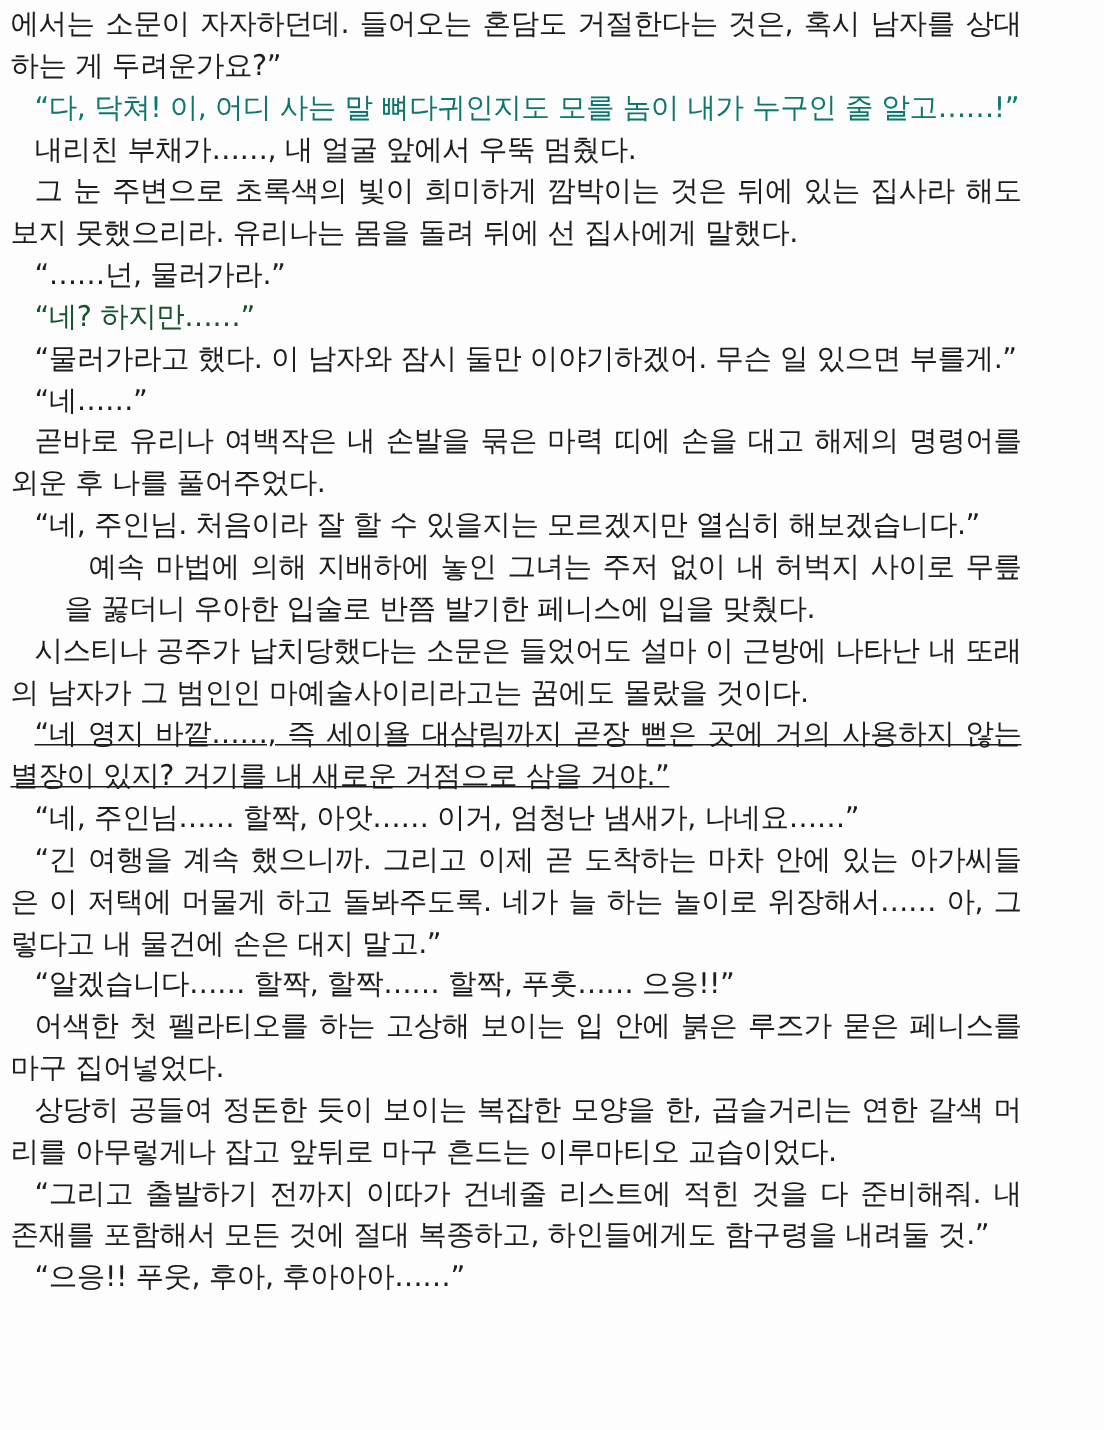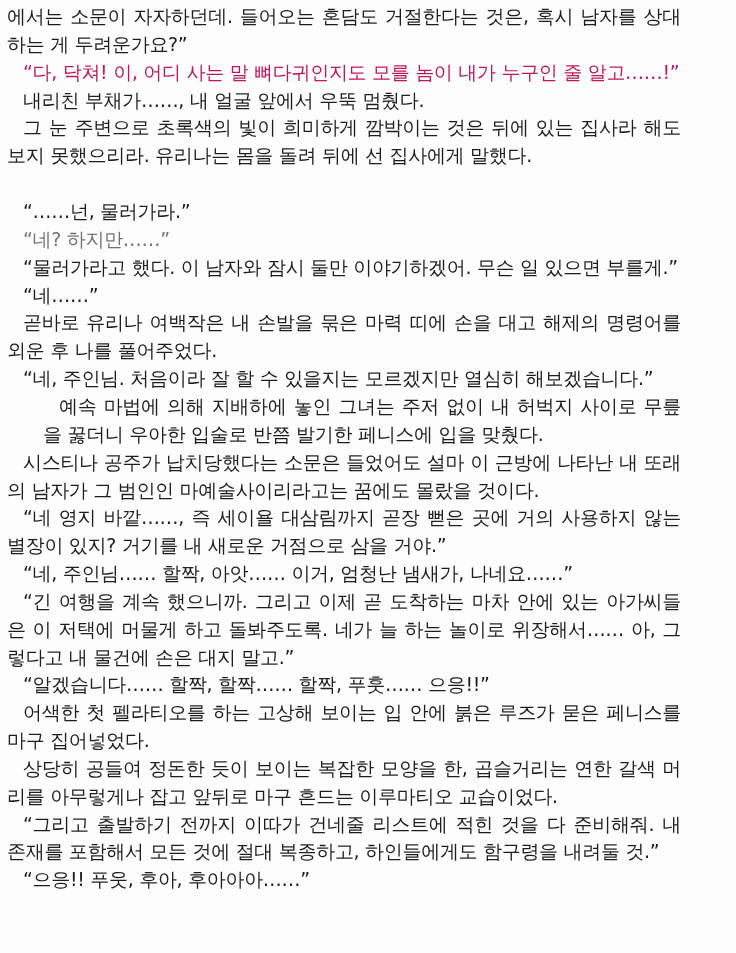--- a/index.html
+++ b/index.html
@@ -37,32 +37,32 @@
   .para.indent {
     text-indent: 16px;
   }
 </style>
 </head>
 <body style="background: rgb(253, 253, 253);">
 
 <div class="page">
   <div class="text-body" id="text-body">
       <p class="para" style="color: rgb(29, 29, 29);">에서는 소문이 자자하던데. 들어오는 혼담도 거절한다는 것은, 혹시 남자를 상대하는 게 두려운가요?”</p>
-      <p class="para indent" style="color: #be185d;">“다, 닥쳐! 이, 어디 사는 말 뼈다귀인지도 모를 놈이 내가 누구인 줄 알고……!”</p>
+      <p class="para indent" style="color: #0f766e;">“다, 닥쳐! 이, 어디 사는 말 뼈다귀인지도 모를 놈이 내가 누구인 줄 알고……!”</p>
       <p class="para indent" style="color: rgb(29, 29, 29);">내리친 부채가……, 내 얼굴 앞에서 우뚝 멈췄다.</p>
       <p class="para indent" style="color: rgb(29, 29, 29);">그 눈 주변으로 초록색의 빛이 희미하게 깜박이는 것은 뒤에 있는 집사라 해도 보지 못했으리라. 유리나는 몸을 돌려 뒤에 선 집사에게 말했다.</p>
-      <p class="para indent" style="color: rgb(29, 29, 29); margin-top: 28px;">“……넌, 물러가라.”</p>
-      <p class="para indent" style="color: #737373;">“네? 하지만……”</p>
+      <p class="para indent" style="color: rgb(29, 29, 29);">“……넌, 물러가라.”</p>
+      <p class="para indent" style="color: #14532d;">“네? 하지만……”</p>
       <p class="para indent" style="color: rgb(29, 29, 29);">“물러가라고 했다. 이 남자와 잠시 둘만 이야기하겠어. 무슨 일 있으면 부를게.”</p>
       <p class="para indent" style="color: rgb(29, 29, 29);">“네……”</p>
       <p class="para indent" style="color: rgb(29, 29, 29);">곧바로 유리나 여백작은 내 손발을 묶은 마력 띠에 손을 대고 해제의 명령어를 외운 후 나를 풀어주었다.</p>
       <p class="para indent" style="color: rgb(29, 29, 29);">“네, 주인님. 처음이라 잘 할 수 있을지는 모르겠지만 열심히 해보겠습니다.”</p>
       <p class="para indent" style="color: rgb(29, 29, 29); margin-left: 36px;">예속 마법에 의해 지배하에 놓인 그녀는 주저 없이 내 허벅지 사이로 무릎을 꿇더니 우아한 입술로 반쯤 발기한 페니스에 입을 맞췄다.</p>
       <p class="para indent" style="color: rgb(29, 29, 29);">시스티나 공주가 납치당했다는 소문은 들었어도 설마 이 근방에 나타난 내 또래의 남자가 그 범인인 마예술사이리라고는 꿈에도 몰랐을 것이다.</p>
-      <p class="para indent" style="color: rgb(29, 29, 29);">“네 영지 바깥……, 즉 세이욜 대삼림까지 곧장 뻗은 곳에 거의 사용하지 않는 별장이 있지? 거기를 내 새로운 거점으로 삼을 거야.”</p>
+      <p class="para indent" style="color: rgb(29, 29, 29); text-decoration: underline;">“네 영지 바깥……, 즉 세이욜 대삼림까지 곧장 뻗은 곳에 거의 사용하지 않는 별장이 있지? 거기를 내 새로운 거점으로 삼을 거야.”</p>
       <p class="para indent" style="color: rgb(29, 29, 29);">“네, 주인님…… 할짝, 아앗…… 이거, 엄청난 냄새가, 나네요……”</p>
       <p class="para indent" style="color: rgb(29, 29, 29);">“긴 여행을 계속 했으니까. 그리고 이제 곧 도착하는 마차 안에 있는 아가씨들은 이 저택에 머물게 하고 돌봐주도록. 네가 늘 하는 놀이로 위장해서…… 아, 그렇다고 내 물건에 손은 대지 말고.”</p>
       <p class="para indent" style="color: rgb(29, 29, 29);">“알겠습니다…… 할짝, 할짝…… 할짝, 푸훗…… 으응!!”</p>
       <p class="para indent" style="color: rgb(29, 29, 29);">어색한 첫 펠라티오를 하는 고상해 보이는 입 안에 붉은 루즈가 묻은 페니스를 마구 집어넣었다.</p>
       <p class="para indent" style="color: rgb(29, 29, 29);">상당히 공들여 정돈한 듯이 보이는 복잡한 모양을 한, 곱슬거리는 연한 갈색 머리를 아무렇게나 잡고 앞뒤로 마구 흔드는 이루마티오 교습이었다.</p>
       <p class="para indent" style="color: rgb(29, 29, 29);">“그리고 출발하기 전까지 이따가 건네줄 리스트에 적힌 것을 다 준비해줘. 내 존재를 포함해서 모든 것에 절대 복종하고, 하인들에게도 함구령을 내려둘 것.”</p>
       <p class="para indent" style="color: rgb(29, 29, 29);">“으응!! 푸웃, 후아, 후아아아……”</p>
     </div>
 </div>
 

